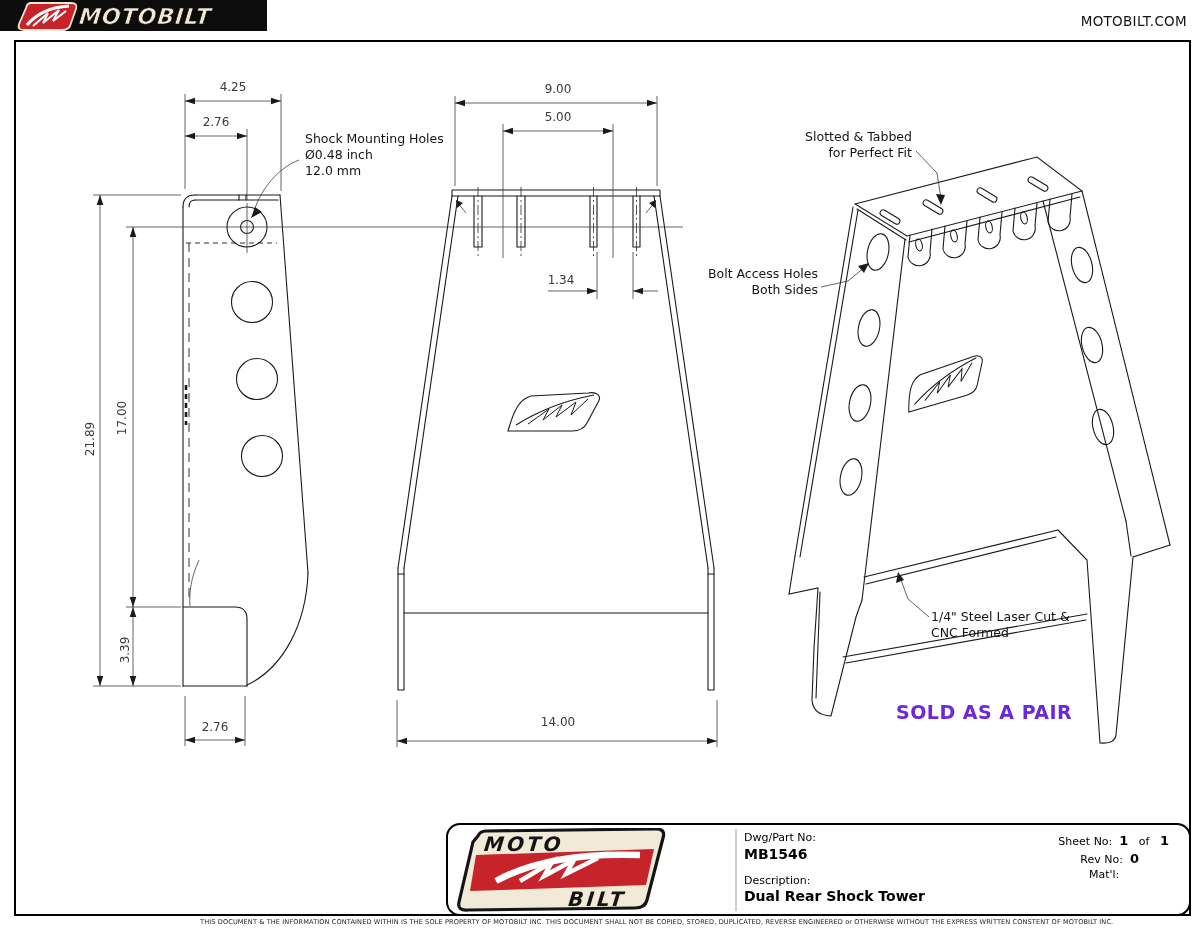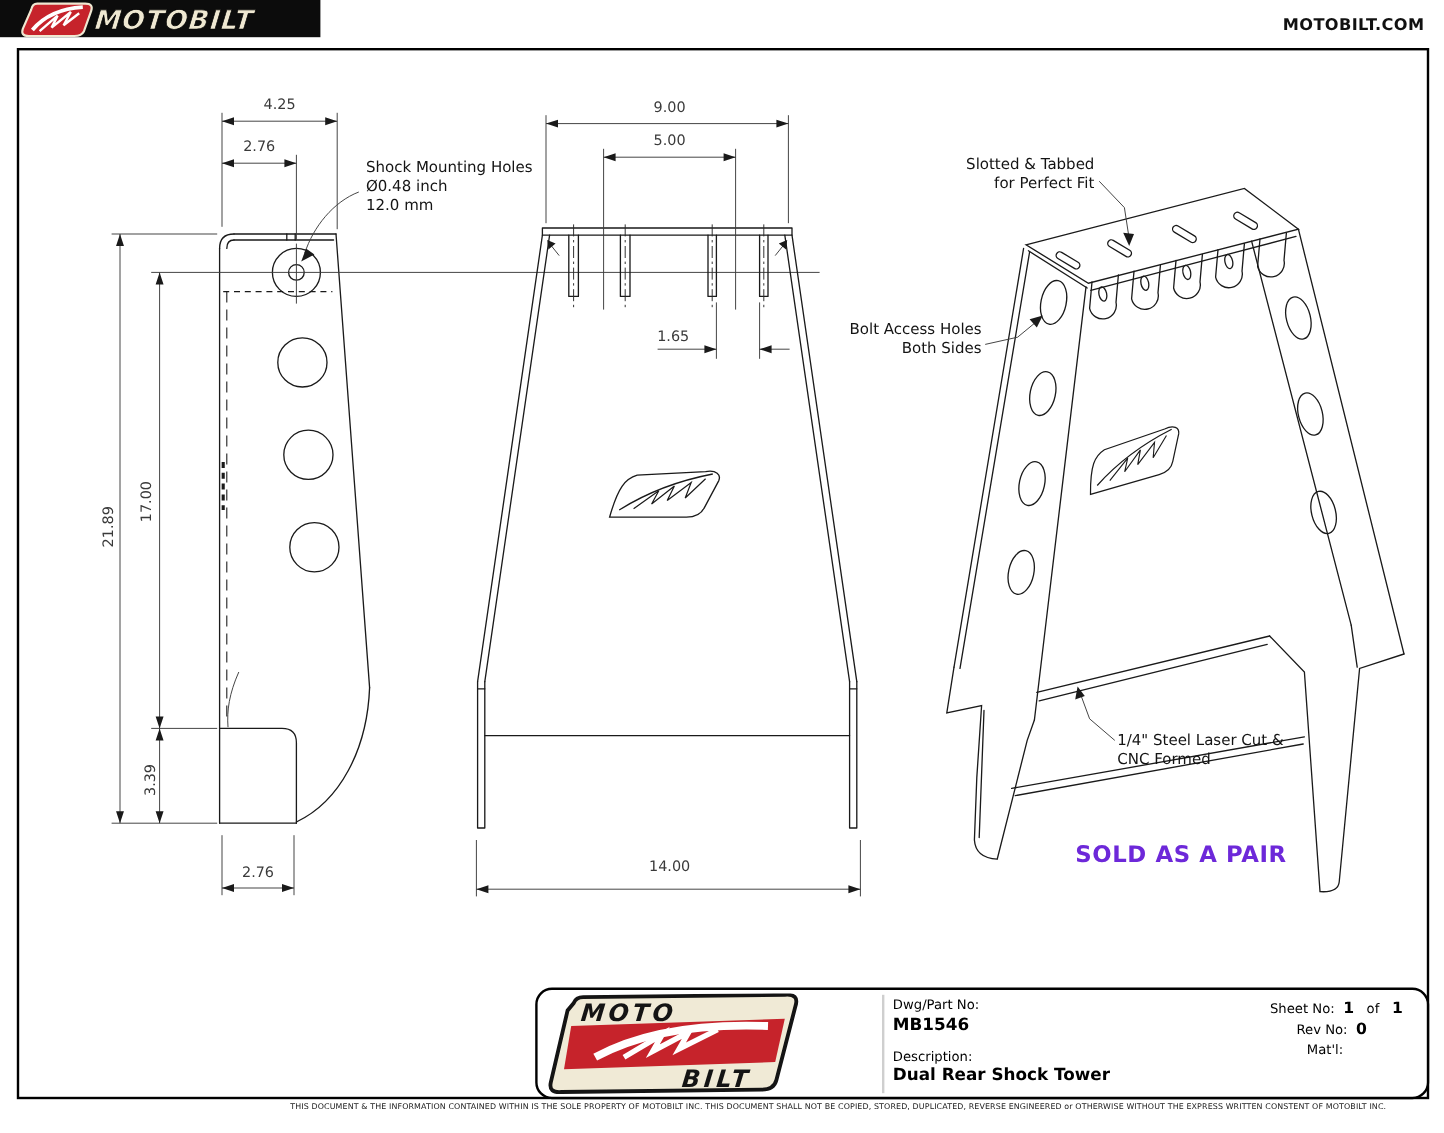--- a/index.html
+++ b/index.html
@@ -1,34 +1,34 @@
 <!DOCTYPE html>
 <html><head>
 <meta charset="utf-8">
 <style>
   html,body{margin:0;padding:0;background:#fff;}
   body{width:1203px;height:944px;position:relative;overflow:hidden;
        font-family:"DejaVu Sans","Liberation Sans",sans-serif;color:#111;}
   .abs{position:absolute;}
   #topbar{left:0;top:0;width:267px;height:31px;background:#0c0c0c;}
-  #site-url{right:16px;top:13px;font-size:13.5px;font-weight:bold;letter-spacing:.3px;color:#111;}
+  #site-url{right:16px;top:13px;font-size:13.5px;font-weight:normal;letter-spacing:.3px;color:#111;}
   #frame{left:14px;top:40px;width:1173px;height:872px;border:2px solid #000;background:#fff;}
   #art{left:14px;top:40px;width:1177px;height:876px;}
   .dim{font-size:12px;color:#3a3a3a;text-align:center;white-space:nowrap;}
   .vdim{transform:rotate(-90deg);transform-origin:center center;}
   .callout{font-size:12.5px;color:#141414;line-height:16px;white-space:nowrap;}
   .ra{text-align:right;}
   #sold-note{font-size:19px;font-weight:bold;letter-spacing:.5px;color:#6d28d9;white-space:nowrap;}
   #titleblock{left:446px;top:823px;width:745px;height:93px;background:#fff;
               border:2.5px solid #000;border-radius:14px;box-sizing:border-box;z-index:5;}
   #tb-divider{left:287px;top:4px;width:1.5px;height:82px;background:#cfcfcf;}
   .tb-label{font-size:11px;color:#000;white-space:nowrap;text-align:right;}
   .tb-big{font-size:14px;font-weight:bold;color:#000;white-space:nowrap;}
   .tb-num{font-weight:bold;}
-  #footer{left:200px;right:6px;top:918px;text-align:center;font-size:6.6px;
+  #footer{left:200px;right:6px;top:918px;text-align:left;font-size:6.6px;
           line-height:9px;color:#222;letter-spacing:.1px;}
   svg{display:block;}
   .part{stroke:#1a1a1a;stroke-width:1.1;fill:none;stroke-linecap:round;}
   .thin{stroke:#3d3d3d;stroke-width:0.8;fill:none;}
   .dash{stroke:#1a1a1a;stroke-width:0.9;fill:none;stroke-dasharray:9 6;}
   .hdash{stroke:#1a1a1a;stroke-width:0.9;fill:none;stroke-dasharray:5 4;}
   .cline{stroke:#2a2a2a;stroke-width:0.8;fill:none;stroke-dasharray:10 3 2 3;}
   .arr{fill:#1a1a1a;stroke:none;}
 </style>
 </head>
@@ -181,21 +181,21 @@
 
 <div class="abs dim" style="left:211px;top:80px;width:44px">4.25</div>
 <div class="abs dim" style="left:194px;top:115px;width:44px">2.76</div>
 <div class="abs dim vdim" style="left:69px;top:432px;width:42px">21.89</div>
 <div class="abs dim vdim" style="left:102px;top:411px;width:40px">17.00</div>
 <div class="abs dim vdim" style="left:106px;top:643px;width:38px">3.39</div>
 <div class="abs dim" style="left:193px;top:720px;width:44px">2.76</div>
 
 <div class="abs dim" style="left:536px;top:82px;width:44px">9.00</div>
 <div class="abs dim" style="left:536px;top:110px;width:44px">5.00</div>
-<div class="abs dim" style="left:539px;top:273px;width:44px">1.65</div>
+<div class="abs dim" style="left:539px;top:273px;width:44px">1.34</div>
 <div class="abs dim" style="left:534px;top:715px;width:48px">14.00</div>
 
 <div class="abs callout" style="left:305px;top:131px">
   <div>Shock Mounting Holes</div>
   <div>Ø0.48 inch</div>
   <div>12.0 mm</div>
 </div>
 
 <div class="abs callout ra" style="left:760px;top:129px;width:152px">
   <div>Slotted &amp; Tabbed</div>

